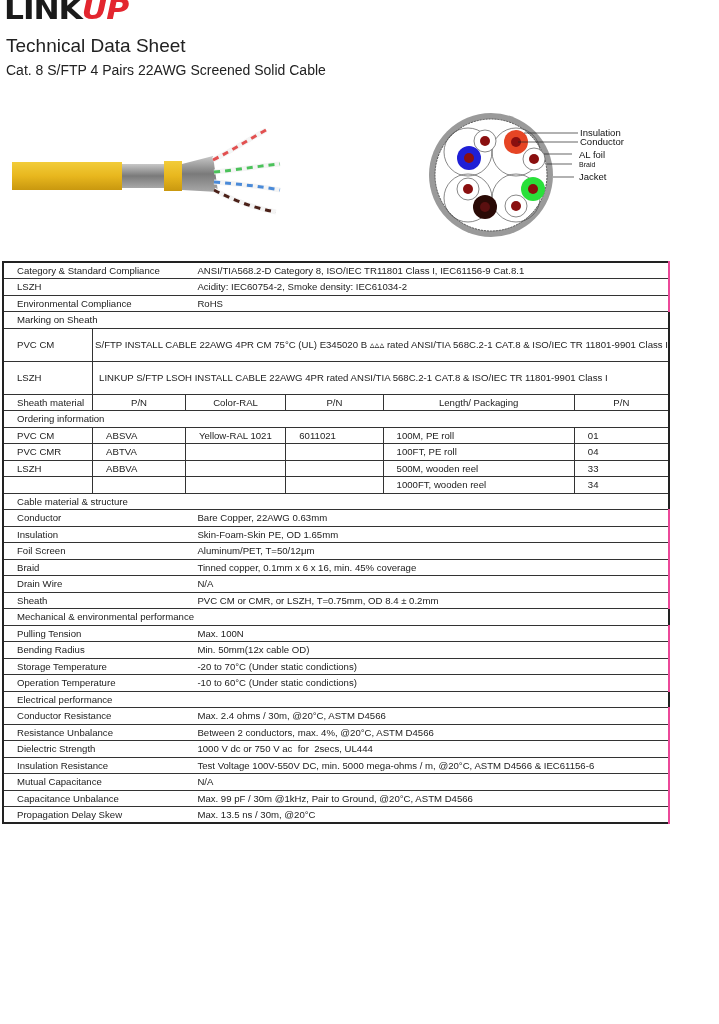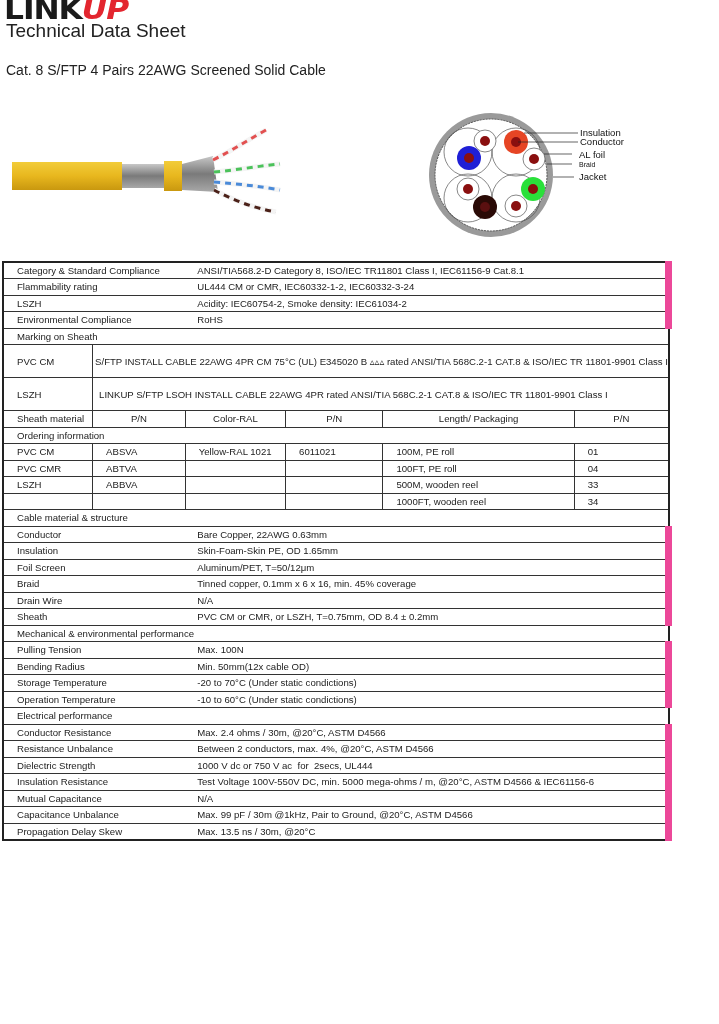--- a/index.html
+++ b/index.html
@@ -3,34 +3,34 @@
 <meta charset="utf-8">
 <style>
   * { box-sizing: border-box; margin: 0; padding: 0; }
   html, body { width: 719px; height: 1024px; background: #ffffff; overflow: hidden; }
   body { position: relative; font-family: "Liberation Sans", "DejaVu Sans", sans-serif; color: #1a1a1a; }
 
   .logo { position: absolute; left: 4px; top: -6px; height: 30px; font-family: "DejaVu Sans", "Liberation Sans", sans-serif; font-weight: 900; font-size: 29px; letter-spacing: -1px; line-height: 30px; transform: scaleX(1.08); transform-origin: left; }
   .logo .link { color: #1a1a1a; }
   .logo .up { color: #e3262f; font-style: italic; }
 
-  .doc-type { position: absolute; left: 6px; top: 20px; font-size: 19px; color: #222; }
+  .doc-type { position: absolute; left: 6px; top: 35px; font-size: 19px; color: #222; }
   .doc-title { position: absolute; left: 6px; top: 62px; font-size: 14px; color: #222; }
 
   .cable-photo { position: absolute; left: 8px; top: 120px; width: 290px; height: 110px; }
   .cross-section { position: absolute; left: 420px; top: 100px; width: 299px; height: 150px; }
 
   table.spec { position: absolute; left: 2px; top: 261px; width: 664px; border-collapse: collapse; border: 2px solid #222; font-size: 9.6px; color: #222; }
   table.spec td { border: 1px solid #333; height: 16.5px; padding: 0 0 0 13px; vertical-align: middle; white-space: nowrap; }
   table.spec tr.tall td { height: 33px; }
   table.spec td.c { text-align: center; padding-left: 0; }
   table.spec td.pl { padding-left: 12px; }
   table.spec tr.row-noinner td { border-left: none; border-right: none; }
   table.spec tr.row-noinner td:first-child { border-left: 1px solid #333; }
-  table.spec tr.row-noinner td:last-child { border-right: 7px solid #ec4899; }
+  table.spec tr.row-noinner td:last-child { border-right: 2px solid #ec4899; }
 </style>
 </head>
 <body>
 
 <div class="logo">
   <span class="link">LINK</span><span class="up">UP</span>
 </div>
 <div class="doc-type">Technical Data Sheet</div>
 <div class="doc-title">Cat. 8 S/FTP 4 Pairs 22AWG Screened Solid Cable</div>
 
@@ -105,24 +105,20 @@
       <col style="width:202px">
       <col style="width:103px">
   </colgroup>
   <tbody>
 
     <tr class="row-noinner">
       <td colspan="2">Category &amp; Standard Compliance</td>
       <td colspan="4" class="pl">ANSI/TIA568.2-D Category 8, ISO/IEC TR11801 Class I, IEC61156-9 Cat.8.1</td>
     </tr>
     <tr class="row-noinner">
-      <td colspan="2">Flammability rating</td>
-      <td colspan="4" class="pl">UL444 CM or CMR, IEC60332-1-2, IEC60332-3-24</td>
-    </tr>
-    <tr class="row-noinner">
       <td colspan="2">LSZH</td>
       <td colspan="4" class="pl">Acidity: IEC60754-2, Smoke density: IEC61034-2</td>
     </tr>
     <tr class="row-noinner">
       <td colspan="2">Environmental Compliance</td>
       <td colspan="4" class="pl">RoHS</td>
     </tr>
 
     <tr>
       <td colspan="6">Marking on Sheath</td>

